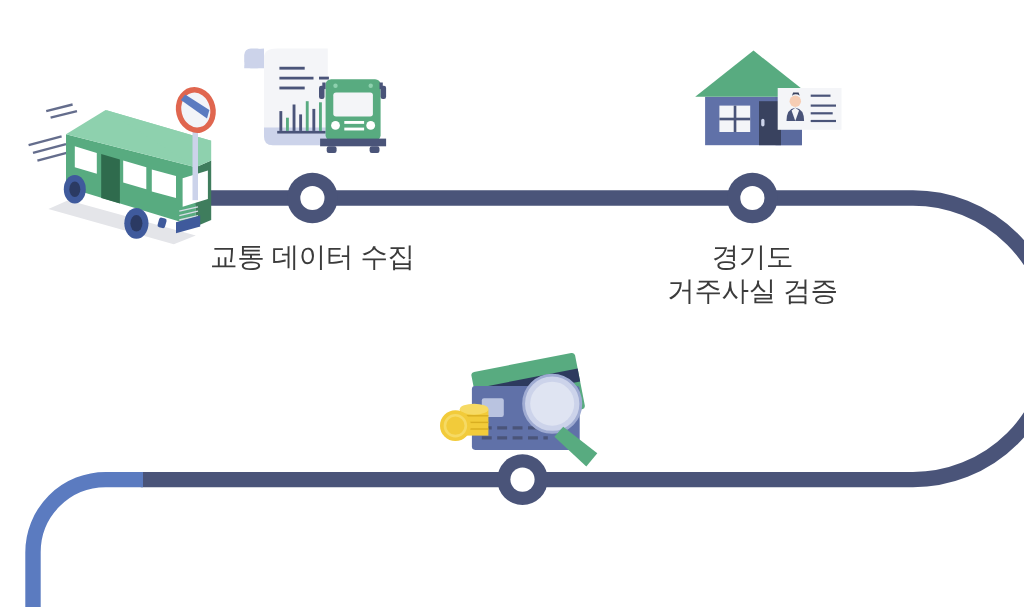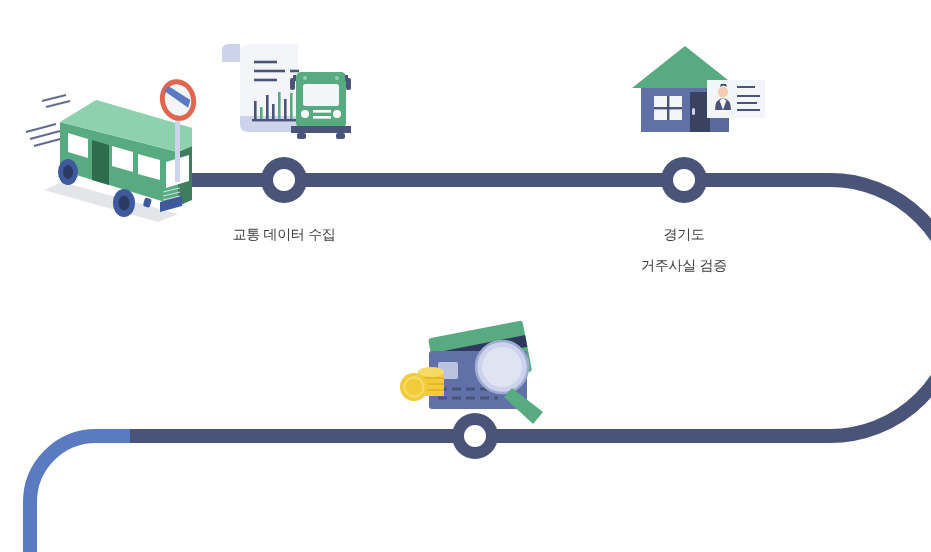--- a/index.html
+++ b/index.html
@@ -22,21 +22,21 @@
     position: absolute;
     left: 0;
     top: 0;
     width: 931px;
     height: 552px;
   }
   .step-label {
     position: absolute;
     text-align: center;
     color: #3b3b3b;
-    font-size: 14px;
+    font-size: 25px;
     line-height: 31px;
     letter-spacing: -0.3px;
     white-space: pre-line;
     font-family: "Liberation Sans", "DejaVu Sans", sans-serif;
     font-weight: 400;
   }
   #label-0 { left: 134px; top: 219px; width: 300px; }
   #label-1 { left: 534px; top: 219px; width: 300px; }
   #label-2 { left: 325px; top: 474px; width: 300px; }
 </style>

